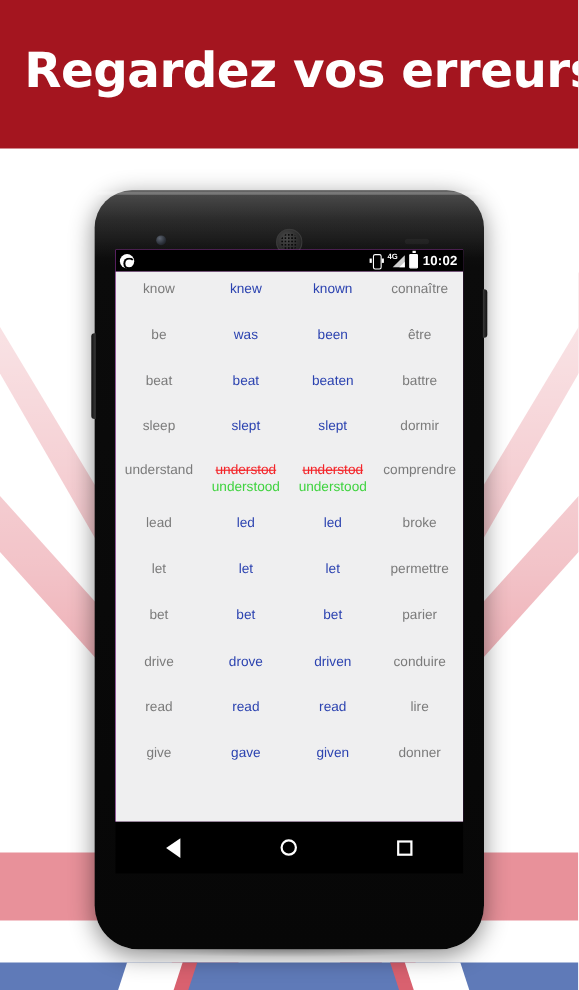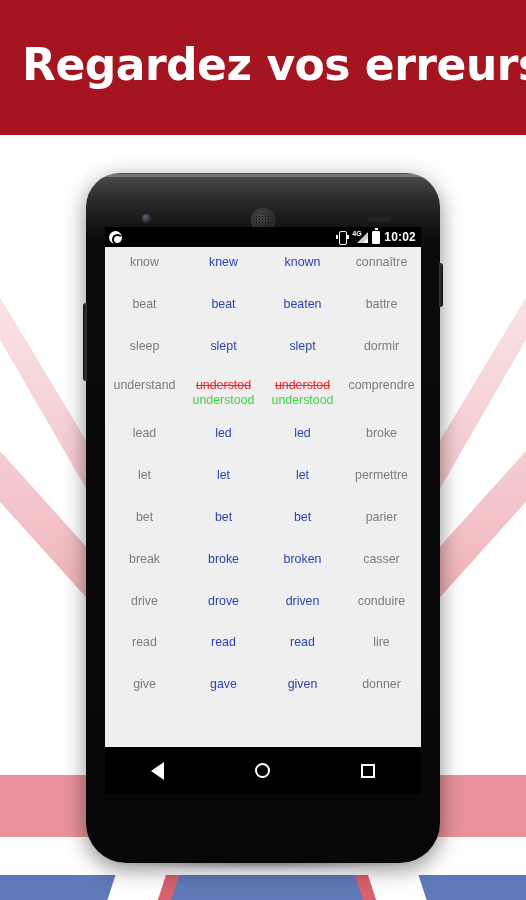--- a/index.html
+++ b/index.html
@@ -328,20 +328,26 @@
       </div>
 
       <div class="verb-table" id="verb-table">
           <div class="verb-row">
             <div class="cell c-base">know</div>
             <div class="cell c-form">knew</div>
             <div class="cell c-form">known</div>
             <div class="cell c-fr">connaître</div>
           </div>
           <div class="verb-row">
+            <div class="cell c-base">be</div>
+            <div class="cell c-form">was</div>
+            <div class="cell c-form">been</div>
+            <div class="cell c-fr">être</div>
+          </div>
+          <div class="verb-row">
             <div class="cell c-base">beat</div>
             <div class="cell c-form">beat</div>
             <div class="cell c-form">beaten</div>
             <div class="cell c-fr">battre</div>
           </div>
           <div class="verb-row">
             <div class="cell c-base">sleep</div>
             <div class="cell c-form">slept</div>
             <div class="cell c-form">slept</div>
             <div class="cell c-fr">dormir</div>
@@ -370,26 +376,20 @@
             <div class="cell c-form">let</div>
             <div class="cell c-fr">permettre</div>
           </div>
           <div class="verb-row">
             <div class="cell c-base">bet</div>
             <div class="cell c-form">bet</div>
             <div class="cell c-form">bet</div>
             <div class="cell c-fr">parier</div>
           </div>
           <div class="verb-row">
-            <div class="cell c-base">break</div>
-            <div class="cell c-form">broke</div>
-            <div class="cell c-form">broken</div>
-            <div class="cell c-fr">casser</div>
-          </div>
-          <div class="verb-row">
             <div class="cell c-base">drive</div>
             <div class="cell c-form">drove</div>
             <div class="cell c-form">driven</div>
             <div class="cell c-fr">conduire</div>
           </div>
           <div class="verb-row">
             <div class="cell c-base">read</div>
             <div class="cell c-form">read</div>
             <div class="cell c-form">read</div>
             <div class="cell c-fr">lire</div>

